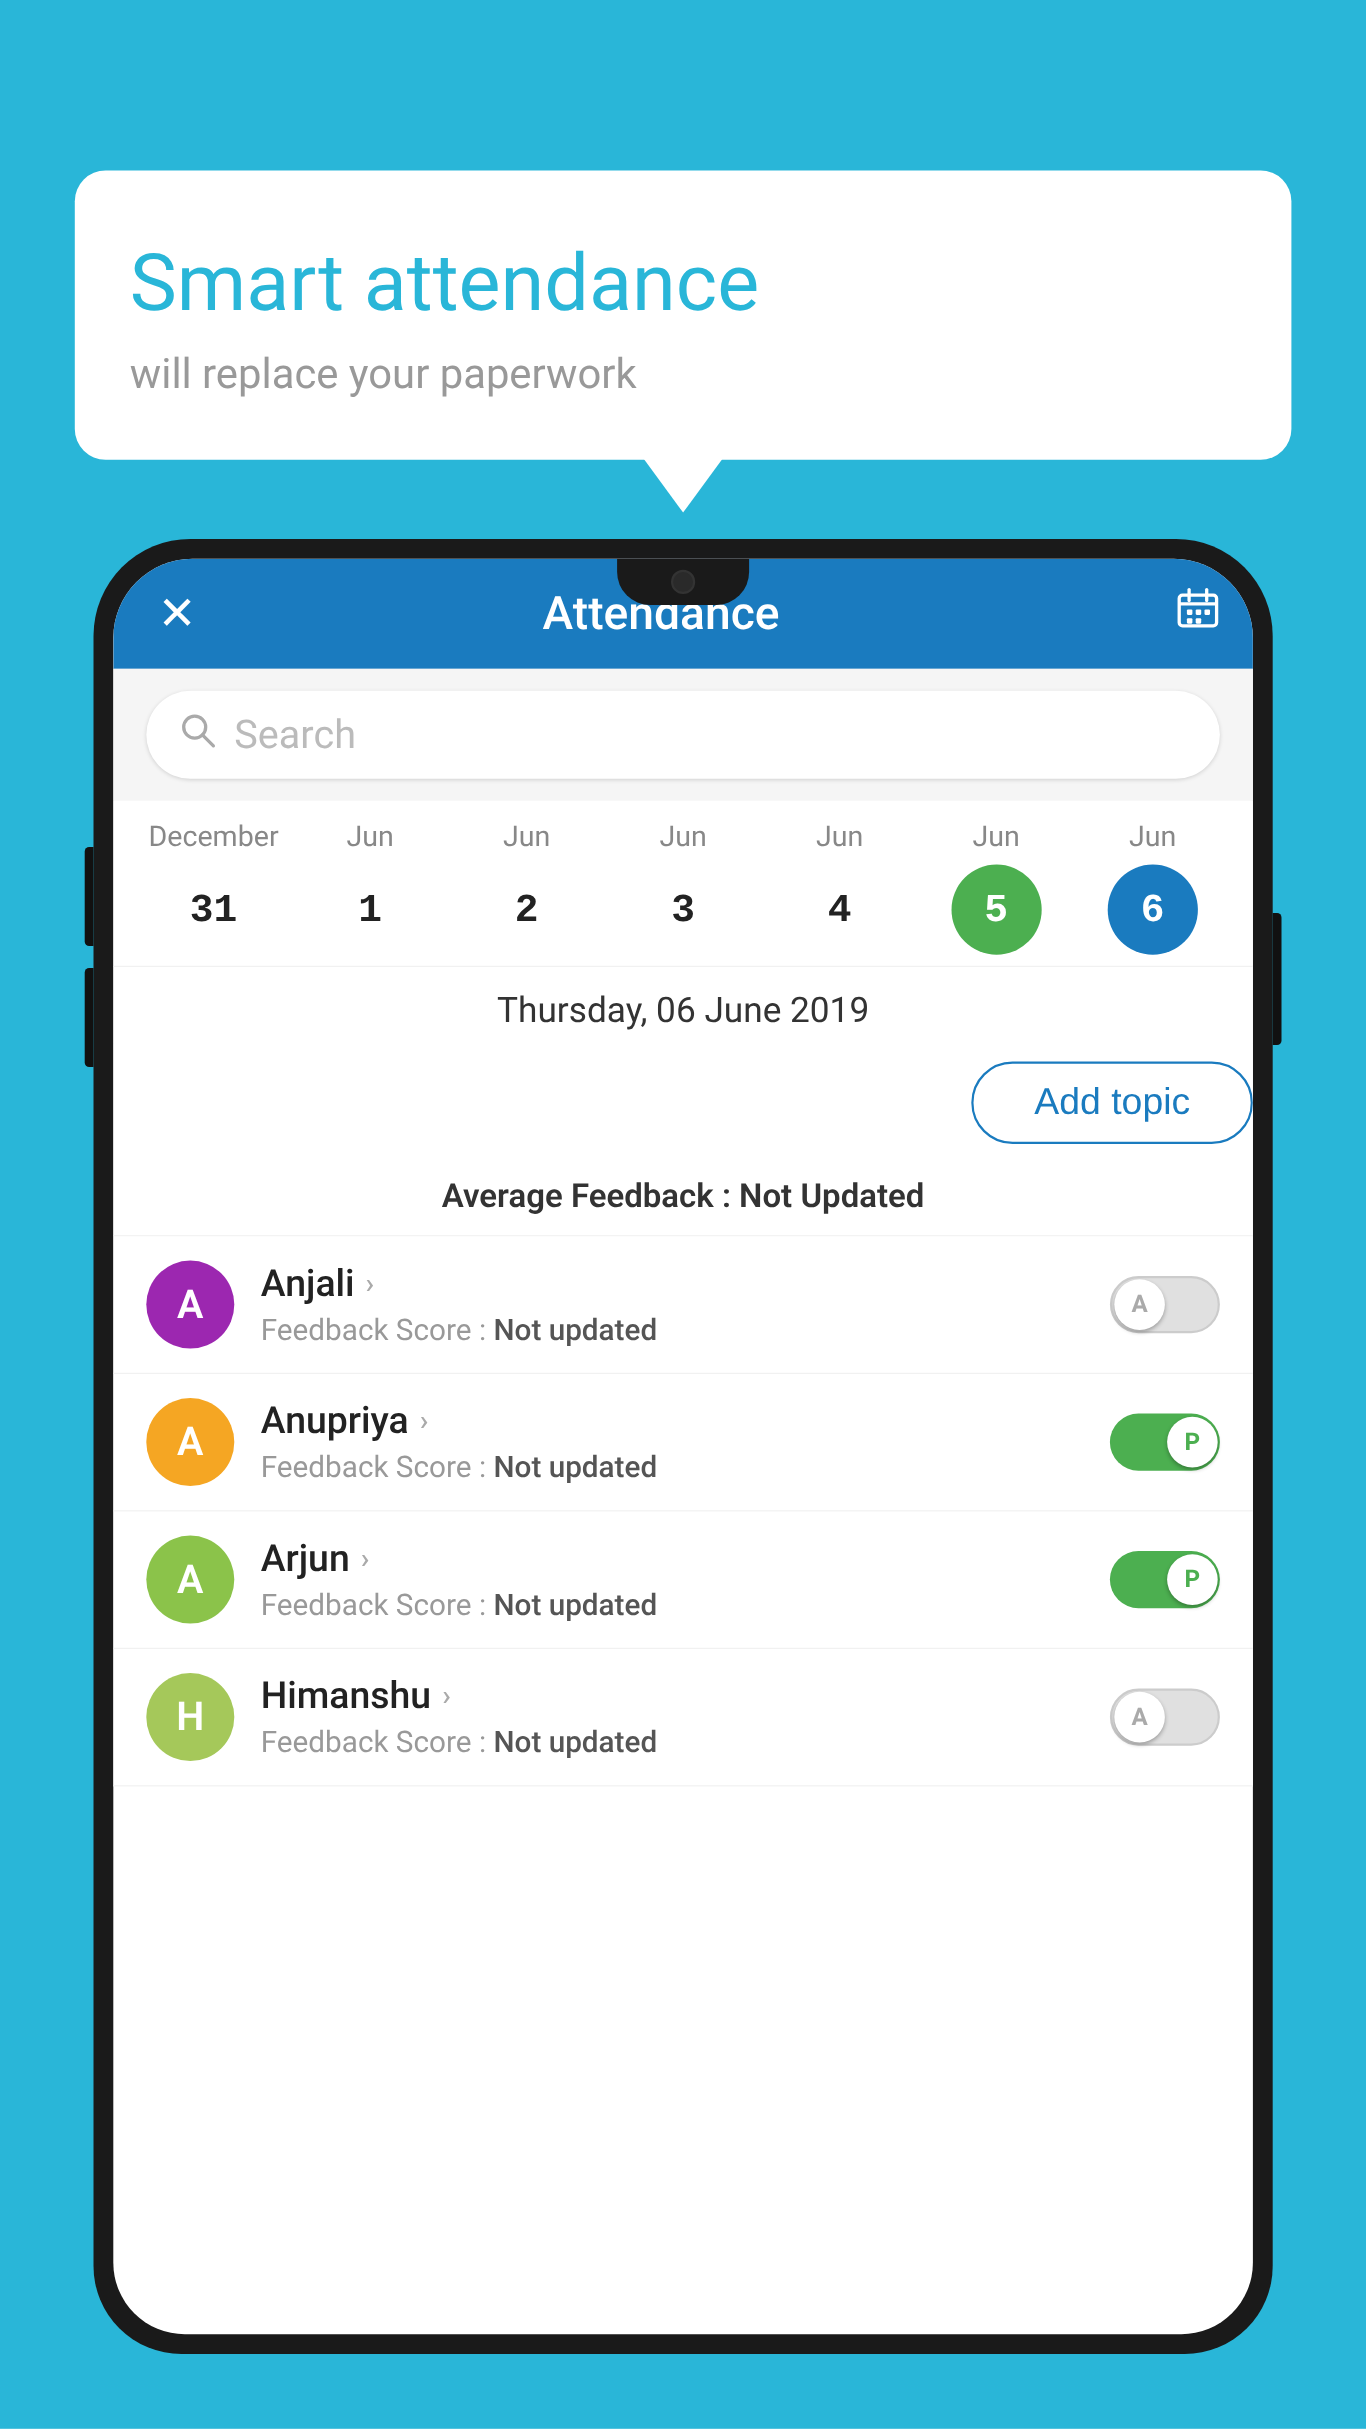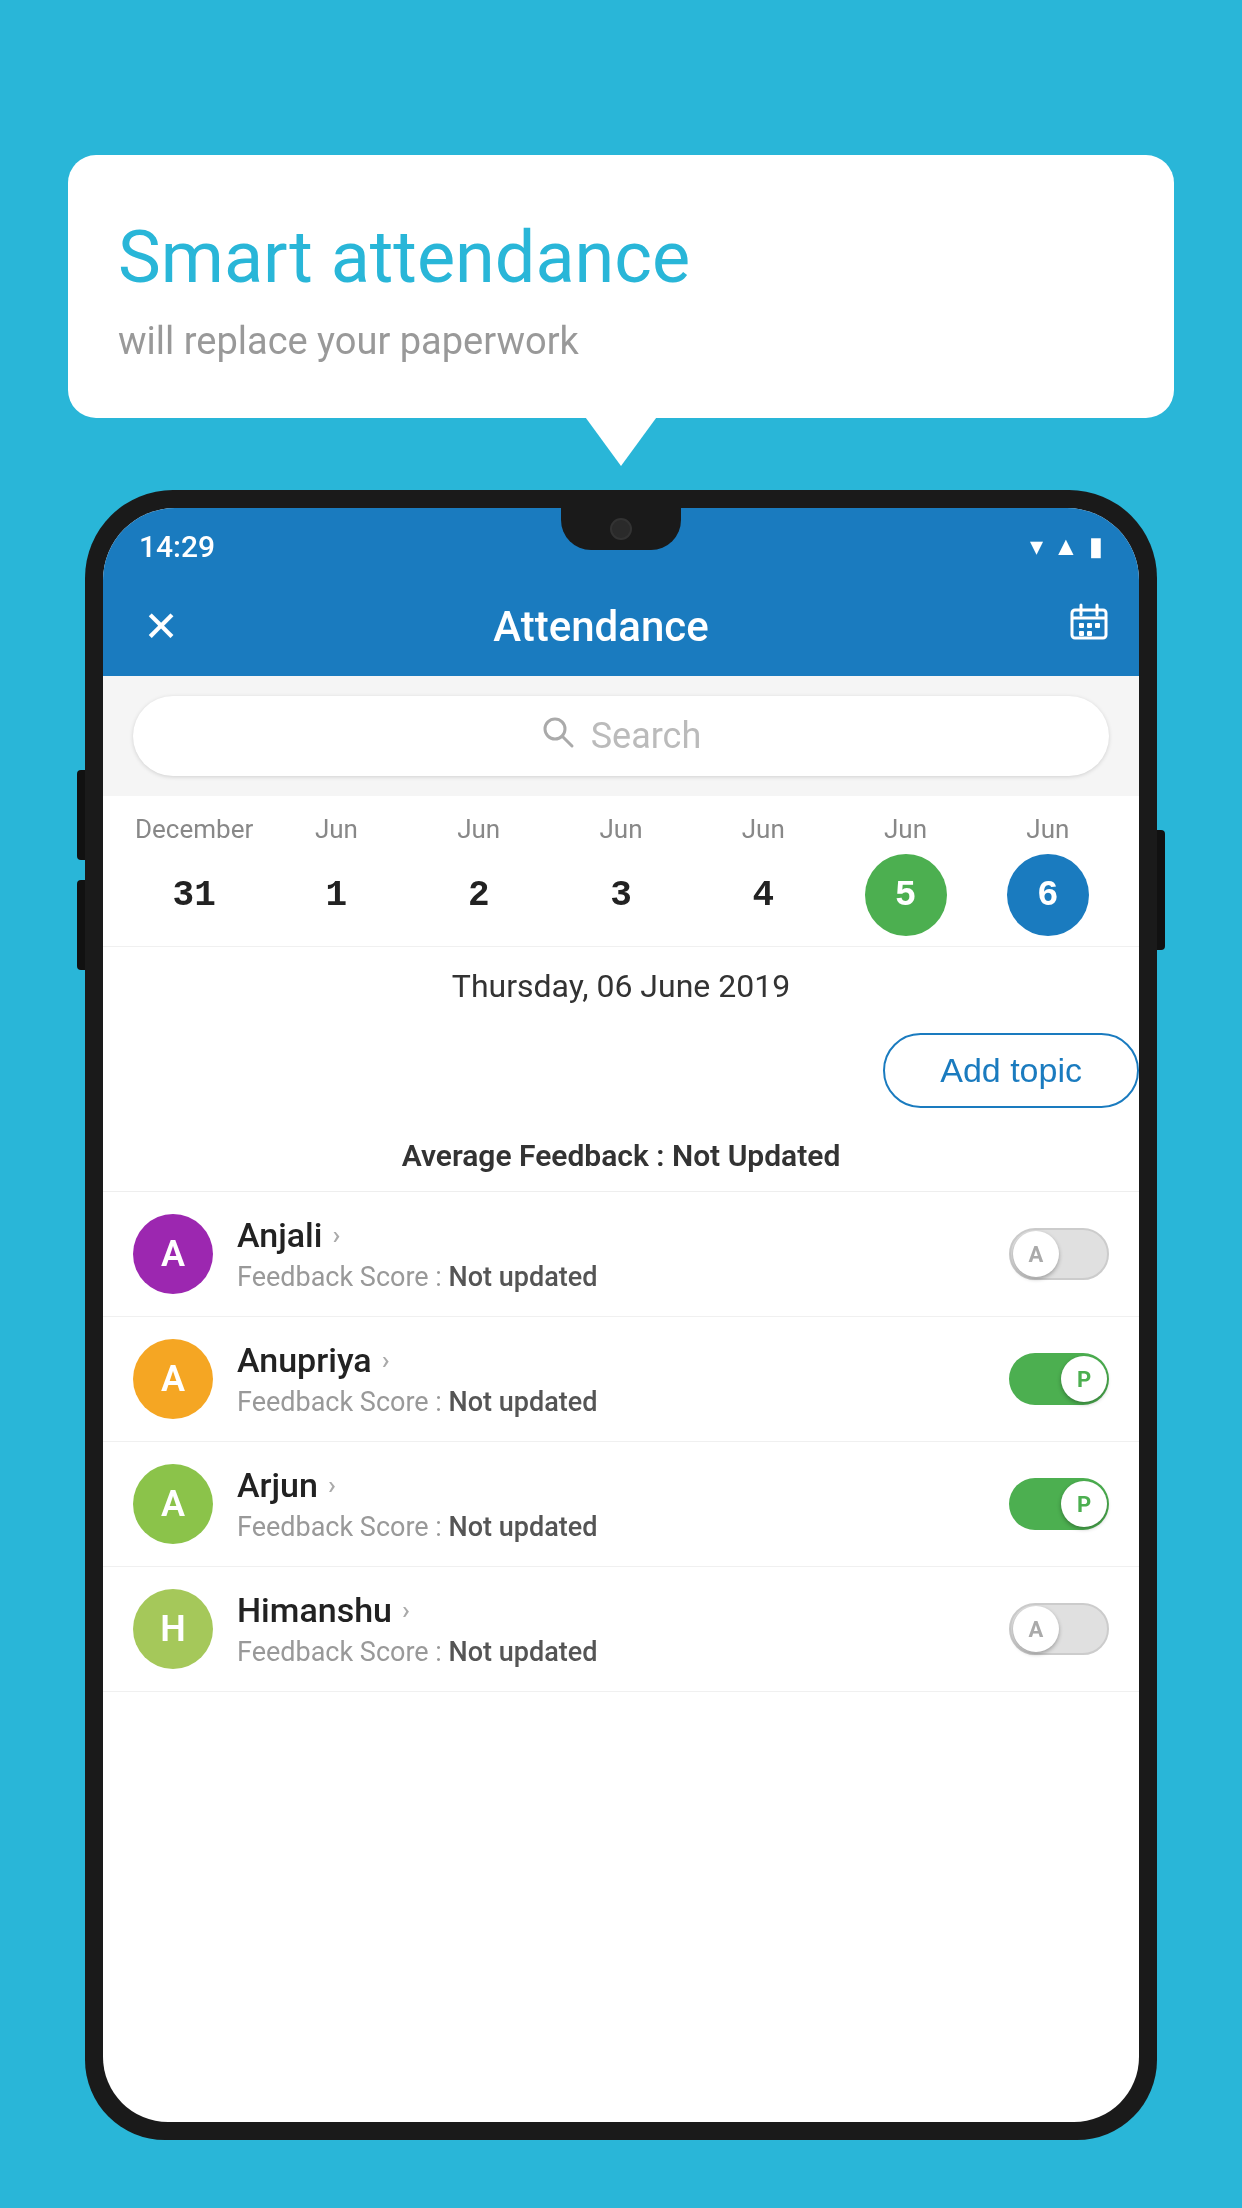--- a/index.html
+++ b/index.html
@@ -173,21 +173,20 @@
     }
 
     .search-bar {
       background: white;
       border-radius: 40px;
       height: 80px;
       display: flex;
       align-items: center;
       padding: 0 30px;
       box-shadow: 0 1px 4px rgba(0,0,0,0.15);
-      justify-content: center;
     }
 
     .search-icon-inner {
       font-size: 34px;
       color: #aaa;
       margin-right: 16px;
     }
 
     .search-text {
       font-size: 36px;
@@ -433,28 +432,20 @@
     <div class="volume-button-left"></div>
     <div class="volume-button-left2"></div>
     <div class="power-button-right"></div>
 
     <div class="phone-inner">
 
       <div class="notch">
         <div class="camera-dot"></div>
       </div>
 
-      <div class="status-bar">
-        <span class="status-time">14:29</span>
-        <div class="status-icons">
-          <span class="wifi-icon">▾</span>
-          <span class="signal-icon">▲</span>
-          <span class="battery-icon">▮</span>
-        </div>
-      </div>
 
       <div class="app-header">
         <span class="header-close">✕</span>
         <span class="header-title">Attendance</span>
         <span class="header-calendar">
           <svg width="40" height="40" viewBox="0 0 40 40" fill="white" xmlns="http://www.w3.org/2000/svg">
             <rect x="3" y="8" width="34" height="28" rx="3" fill="none" stroke="white" stroke-width="3"></rect>
             <line x1="3" y1="16" x2="37" y2="16" stroke="white" stroke-width="3"></line>
             <line x1="12" y1="3" x2="12" y2="13" stroke="white" stroke-width="3" stroke-linecap="round"></line>
             <line x1="28" y1="3" x2="28" y2="13" stroke="white" stroke-width="3" stroke-linecap="round"></line>

